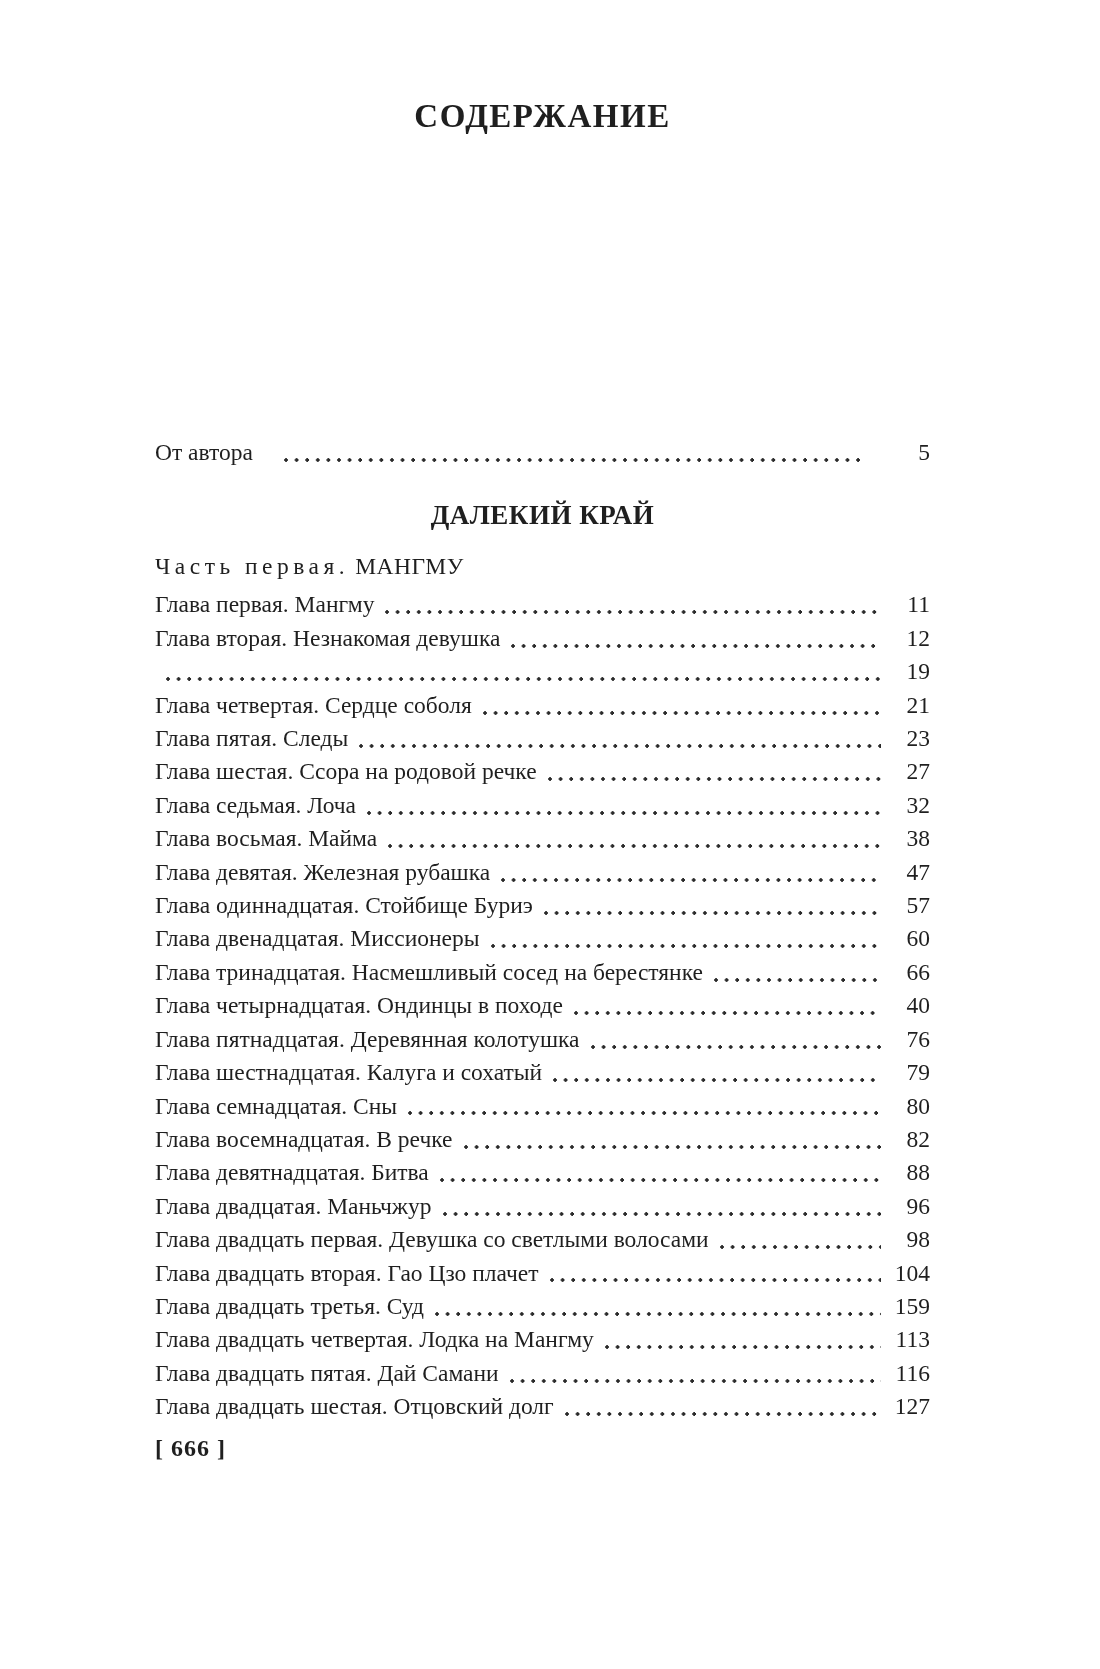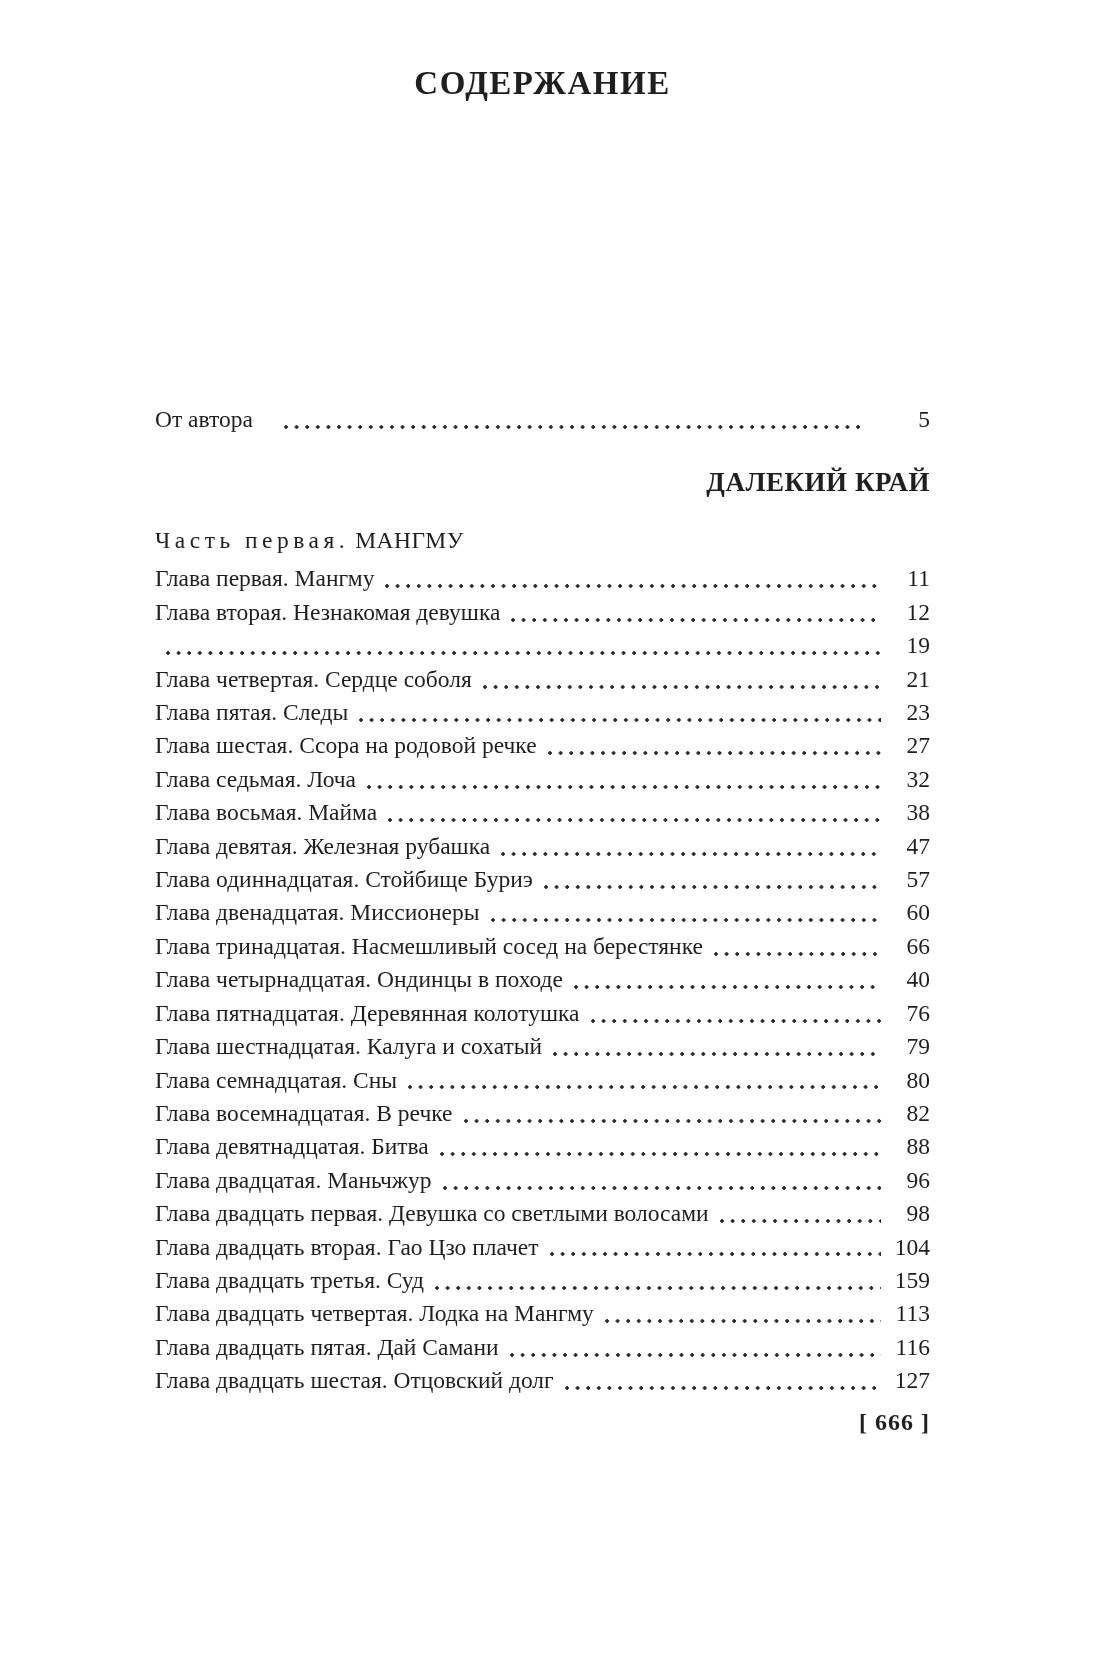--- a/index.html
+++ b/index.html
@@ -19,21 +19,21 @@
     box-sizing: border-box;
   }
   .content {
     box-sizing: border-box;
     width: 100%;
     height: 100%;
     padding: 0 170px 0 155px;
   }
   .doc-title {
     margin: 0;
-    padding-top: 63px;
+    padding-top: 96px;
     text-align: center;
     font-size: 33px;
     font-weight: bold;
     letter-spacing: 1.5px;
     line-height: 40px;
   }
   .toc-row {
     display: flex;
     line-height: 33.4px;
     font-size: 23.5px;
@@ -55,45 +55,45 @@
     min-width: 46px;
     text-align: right;
     padding-left: 3px;
   }
   .preface-row {
     margin-top: 300px;
     gap: 20px;
   }
   .section-heading {
     margin: 30px 0 0 0;
-    text-align: right;
+    text-align: center;
     font-size: 27px;
     font-weight: bold;
     letter-spacing: 0.5px;
     line-height: 32px;
   }
   .part-line {
-    margin-top: 26px;
+    margin-top: 19px;
     font-size: 23.5px;
     line-height: 33px;
     white-space: nowrap;
   }
   .part-label {
     letter-spacing: 4.5px;
   }
   .part-name {
     letter-spacing: 0.5px;
     margin-left: 6px;
   }
   .chapter-list {
     margin-top: 5px;
   }
   .page-footer {
     margin-top: 9px;
-    text-align: right;
+    text-align: left;
     font-size: 24px;
     font-weight: bold;
     line-height: 30px;
     letter-spacing: 1px;
   }
 </style>
 </head>
 <body>
 
 <div class="page">

